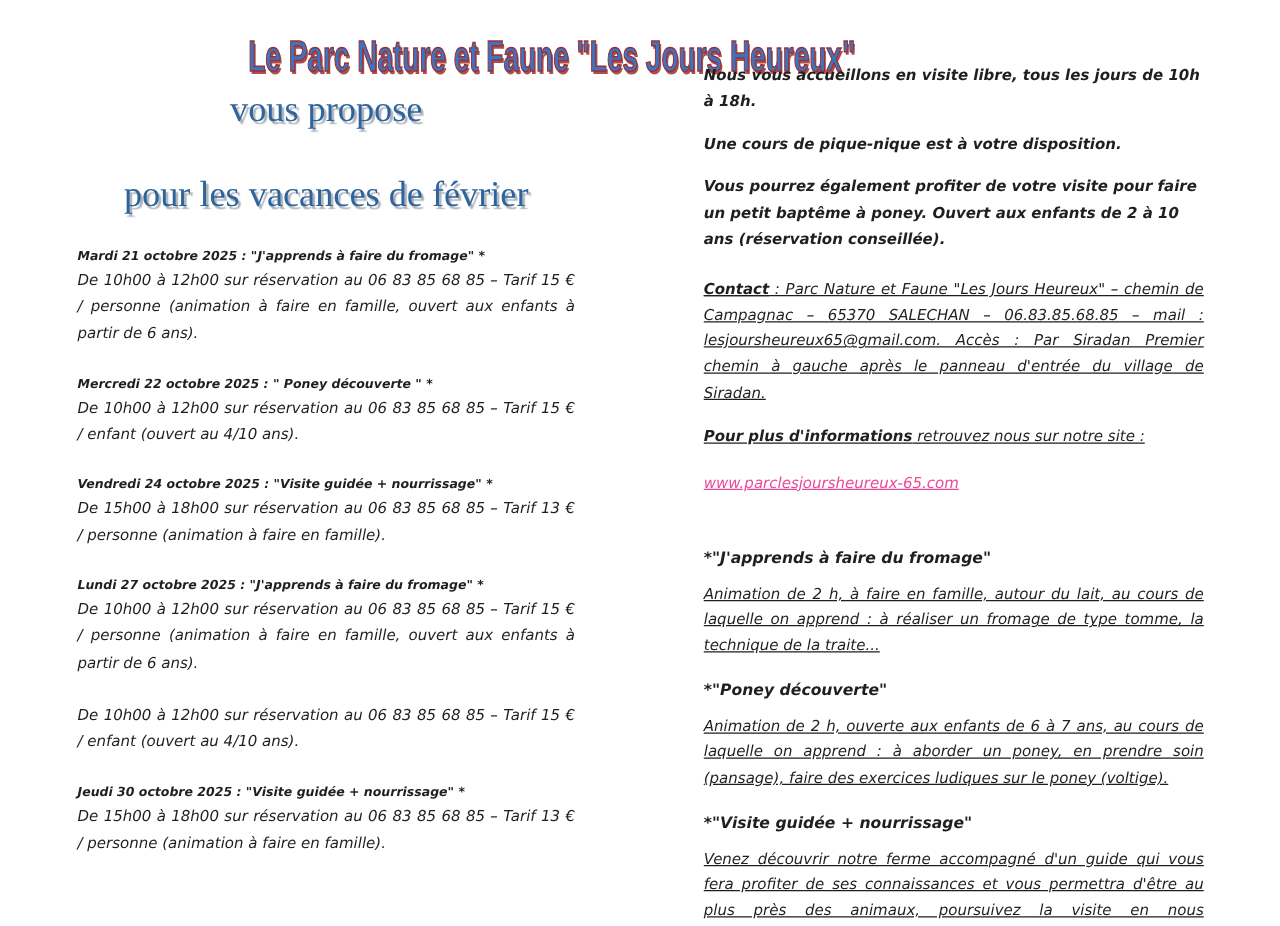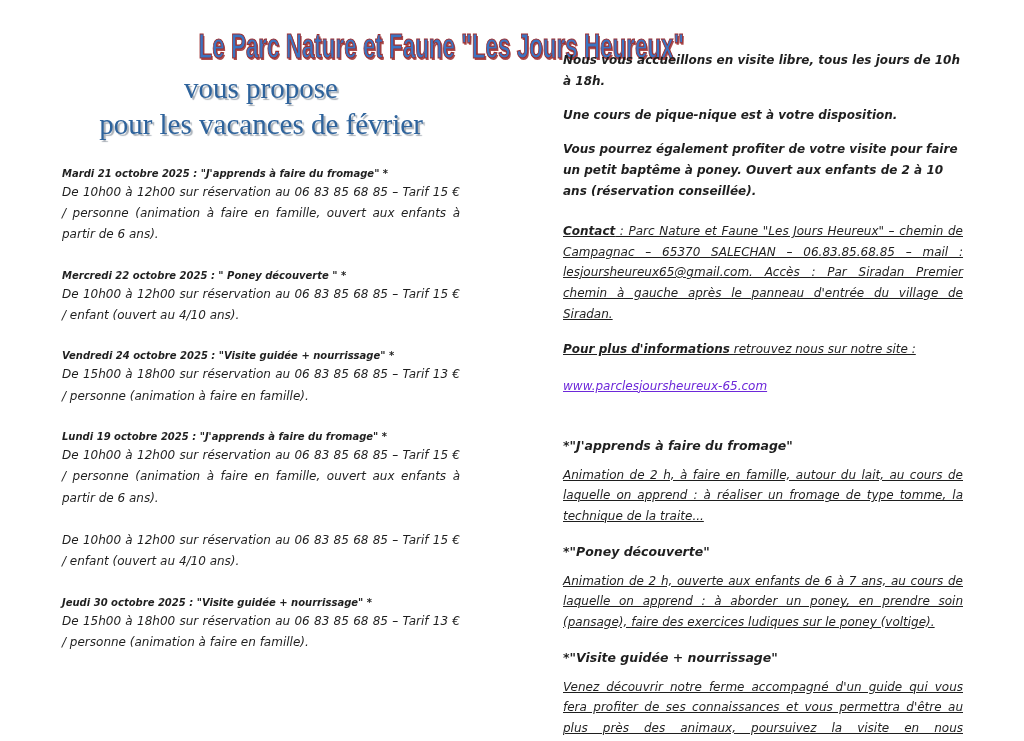--- a/index.html
+++ b/index.html
@@ -32,20 +32,21 @@
     text-shadow: 2px 2px 0 rgba(158,47,47,0.85);
     transform: scaleX(0.64);
     transform-origin: 50% 50%;
   }
   .subtitle {
     font-family: "Liberation Serif", "DejaVu Serif", serif;
     font-size: 29px;
     color: #2e639c;
     text-shadow: 2px 2px 1px #a9b0b8;
     line-height: 1.25;
+    margin-top: 32px;
   }
   .subtitle.first { margin-top: 4px; }
 
   .events { margin-top: 22px; text-align: left; }
   .event { margin-bottom: 21px; }
   .hand {
     font-family: "DejaVu Sans", sans-serif;
     font-style: italic;
   }
   .event-heading {
@@ -76,21 +77,21 @@
     font-size: 12px;
     line-height: 1.72;
     text-align: justify;
     margin-bottom: 15px;
     text-decoration: underline;
   }
   .contact-label { font-weight: 700; text-decoration: underline; }
   .info-label { font-weight: 700; }
   .website-line { margin-bottom: 44px; }
   .website-link {
-    color: #6d28d9;
+    color: #ec4899;
     text-decoration: underline;
     cursor: pointer;
     font-size: 12px;
     font-style: italic;
     margin-top: 40px;
   }
   .desc-heading {
     font-size: 12.5px;
     font-weight: 700;
     margin-bottom: 12px;
@@ -118,21 +119,21 @@
       </div>
       <div class="event">
         <div class="event-heading">Mercredi 22 octobre 2025 : " Poney découverte " *</div>
         <div class="event-body">De 10h00 à 12h00 sur réservation au 06 83 85 68 85 – Tarif 15 € / enfant (ouvert au 4/10 ans).</div>
       </div>
       <div class="event">
         <div class="event-heading">Vendredi 24 octobre 2025 : "Visite guidée + nourrissage" *</div>
         <div class="event-body">De 15h00 à 18h00 sur réservation au 06 83 85 68 85 – Tarif 13 € / personne (animation à faire en famille).</div>
       </div>
       <div class="event">
-        <div class="event-heading">Lundi 19 octobre 2025 : "J'apprends à faire du fromage" *</div>
+        <div class="event-heading">Lundi 27 octobre 2025 : "J'apprends à faire du fromage" *</div>
         <div class="event-body">De 10h00 à 12h00 sur réservation au 06 83 85 68 85 – Tarif 15 € / personne (animation à faire en famille, ouvert aux enfants à partir de 6 ans).</div>
       </div>
       <div class="event">
         <div class="event-body">De 10h00 à 12h00 sur réservation au 06 83 85 68 85 – Tarif 15 € / enfant (ouvert au 4/10 ans).</div>
       </div>
       <div class="event">
         <div class="event-heading">Jeudi 30 octobre 2025 : "Visite guidée + nourrissage" *</div>
         <div class="event-body">De 15h00 à 18h00 sur réservation au 06 83 85 68 85 – Tarif 13 € / personne (animation à faire en famille).</div>
       </div>
     </div>

